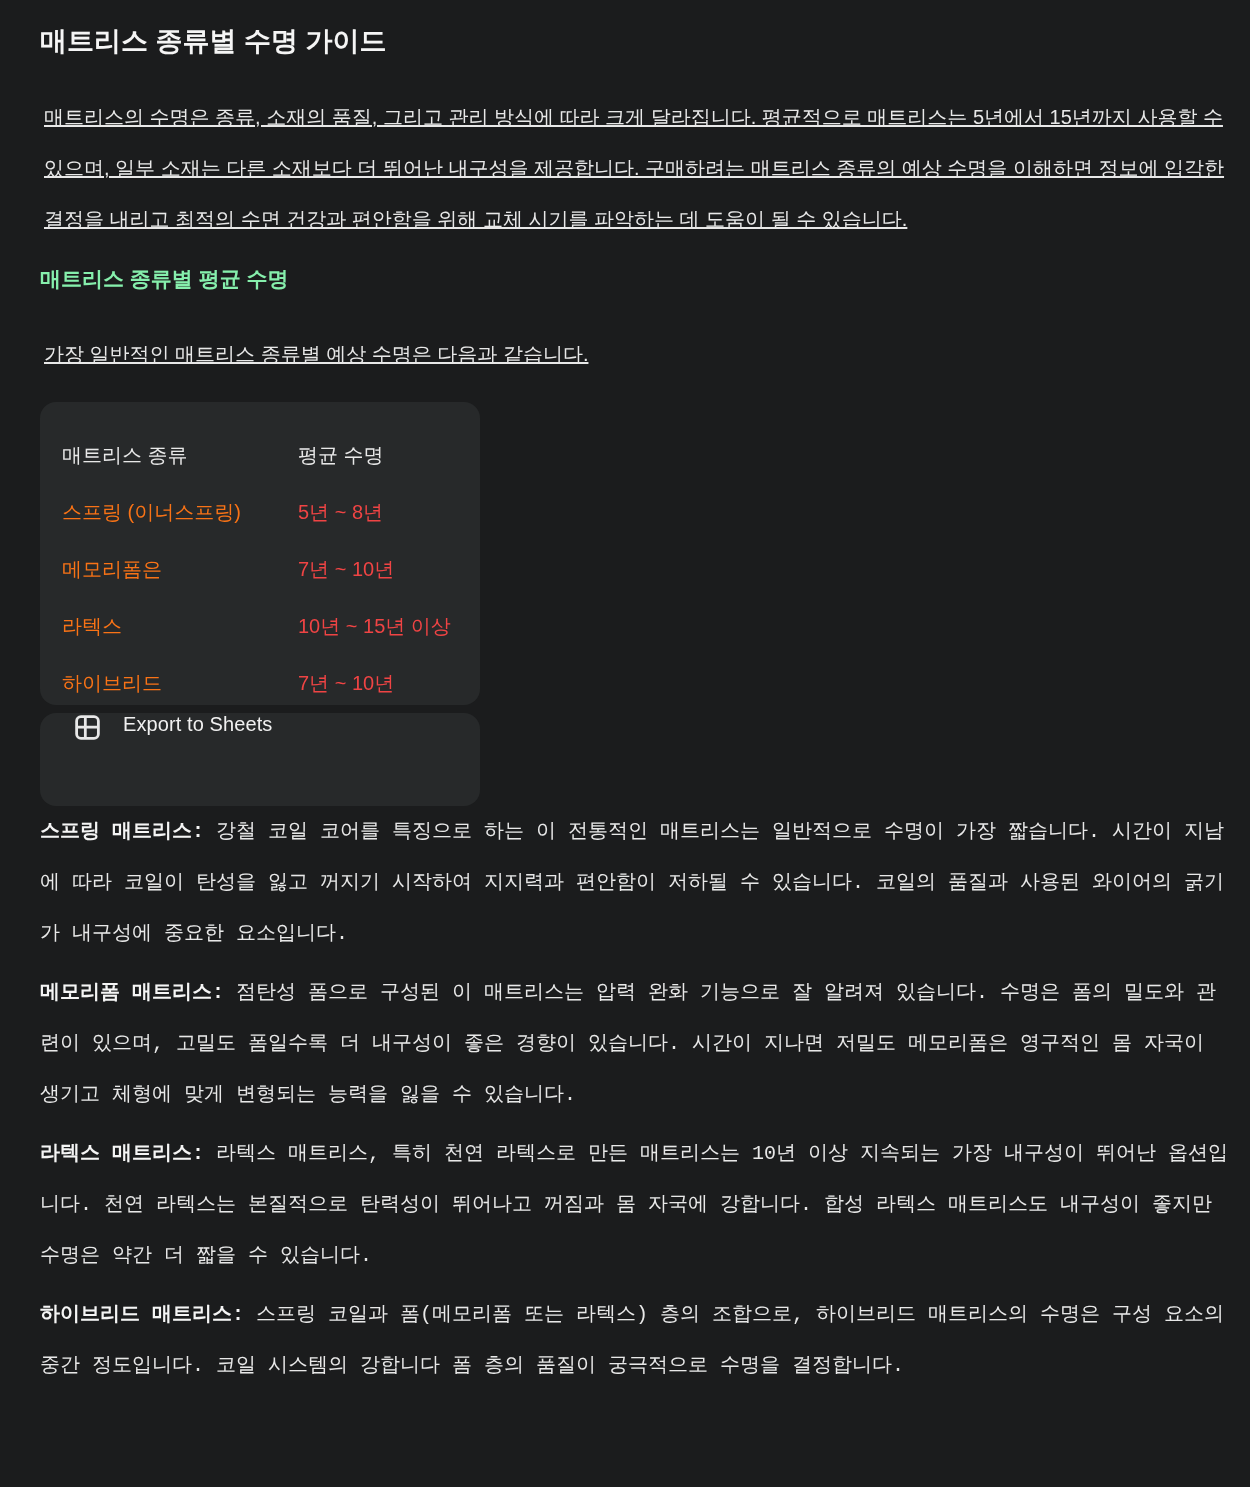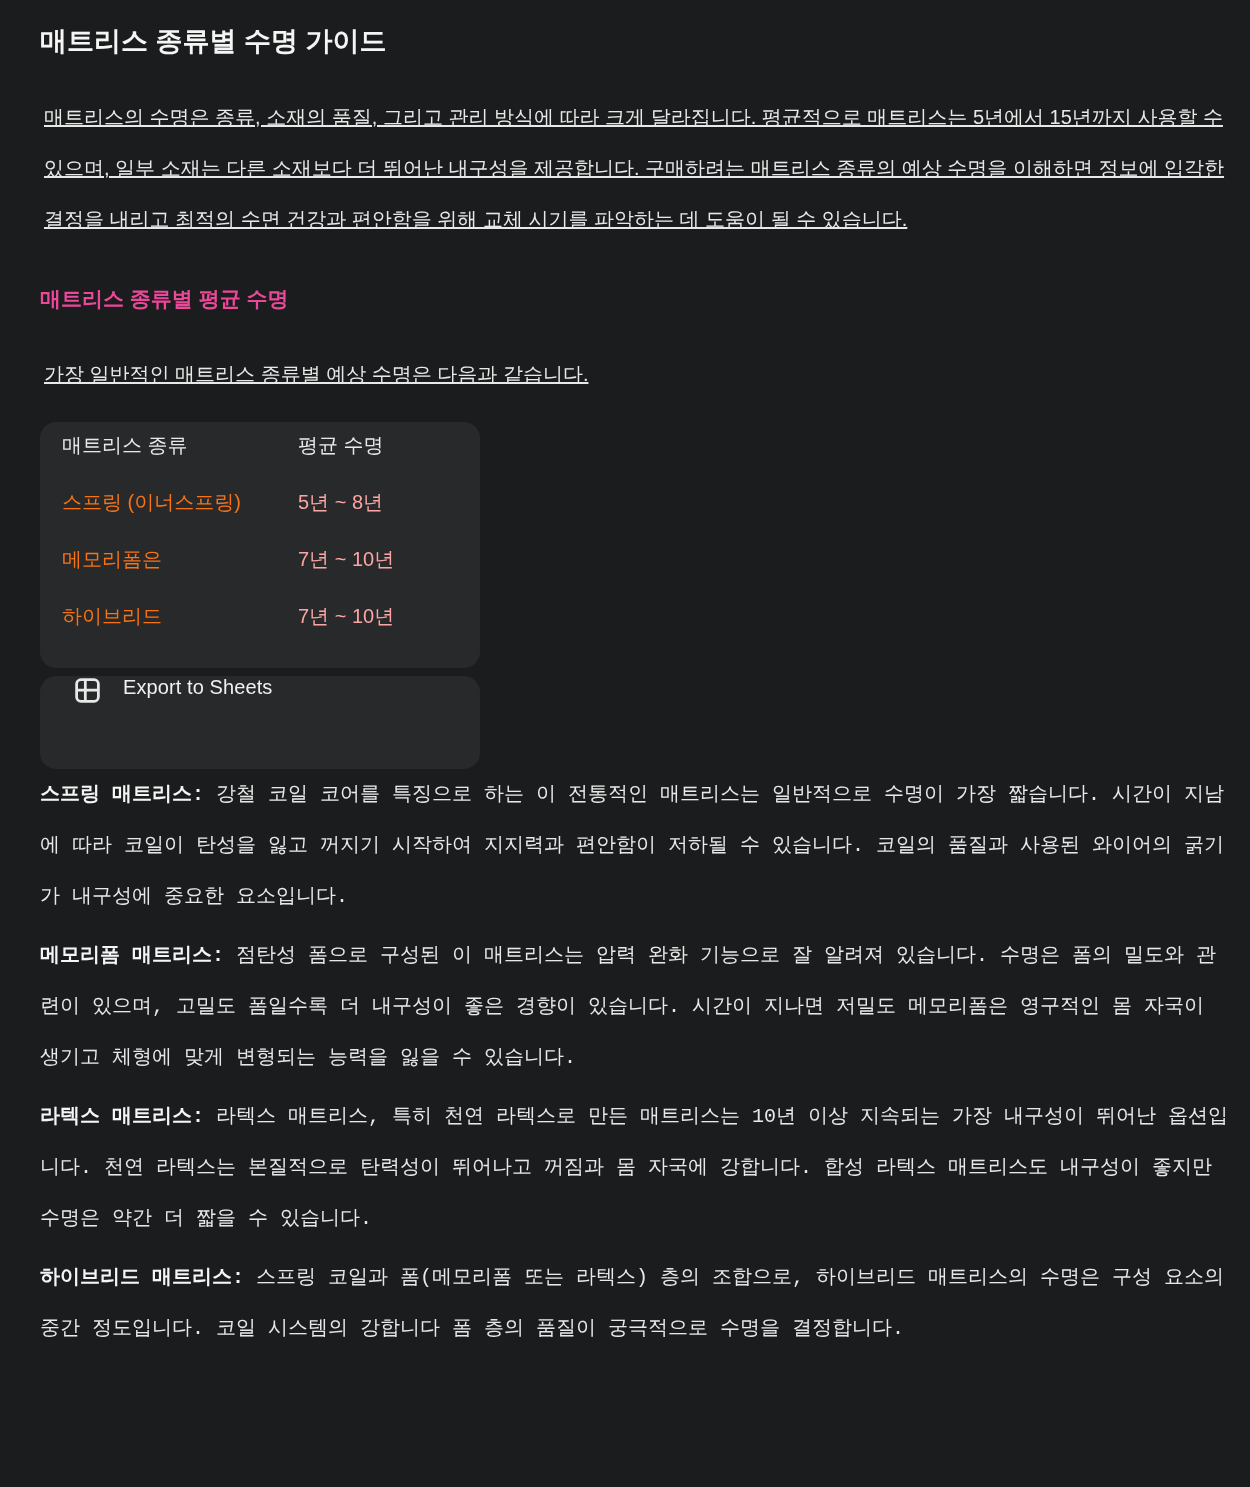--- a/index.html
+++ b/index.html
@@ -32,42 +32,42 @@
     color: #e8e8e8;
     margin: 4px;
     word-break: break-all;
     text-decoration: underline;
   }
   .intro-paragraph { margin-bottom: 0; }
   h3.section-heading {
     font-size: 21px;
     line-height: 27px;
     font-weight: 700;
-    color: #ec4899;
-    margin: 40px 0 37px 0;
+    color: #86efac;
+    margin: 20px 0 37px 0;
   }
   .table-card {
     width: 440px;
     box-sizing: border-box;
     background: #27292a;
     border-radius: 16px;
     padding: 10px 22px 8px 22px;
     margin-top: 22px;
   }
   .trow {
     display: flex;
-    align-items: flex-start;
+    align-items: flex-end;
     height: 57px;
     font-size: 20px;
   }
   .tcell.c1 { width: 236px; flex: none; }
   .tcell.c2 { flex: 1; }
   .thead .tcell { font-weight: 400; color: #e8e8e8; }
   .trow.data .c1 { font-weight: 400; color: #f97316; }
-  .trow.data .c2 { font-weight: 400; color: #fca5a5; }
+  .trow.data .c2 { font-weight: 400; color: #ef4444; }
   .export-card {
     width: 440px;
     height: 93px;
     box-sizing: border-box;
     background: #27292a;
     border-radius: 16px;
     margin-top: 8px;
     display: flex;
     align-items: flex-start;
     padding-left: 33px;
@@ -122,20 +122,24 @@
     </div>
     <div class="trow data">
       <div class="tcell c1">스프링 (이너스프링)</div>
       <div class="tcell c2">5년 ~ 8년</div>
     </div>
     <div class="trow data">
       <div class="tcell c1">메모리폼은</div>
       <div class="tcell c2">7년 ~ 10년</div>
     </div>
     <div class="trow data">
+      <div class="tcell c1">라텍스</div>
+      <div class="tcell c2">10년 ~ 15년 이상</div>
+    </div>
+    <div class="trow data">
       <div class="tcell c1">하이브리드</div>
       <div class="tcell c2">7년 ~ 10년</div>
     </div>
   </div>
 
   <div class="export-card">
     <span class="icon-wrap">
       <svg viewBox="0 0 24 24" width="29" height="29" fill="none">
         <rect x="3" y="3" width="18" height="18" rx="3.6" stroke="#e8e8e8" stroke-width="2.3"></rect>
         <line x1="10.2" y1="3" x2="10.2" y2="21" stroke="#e8e8e8" stroke-width="2.3"></line>

